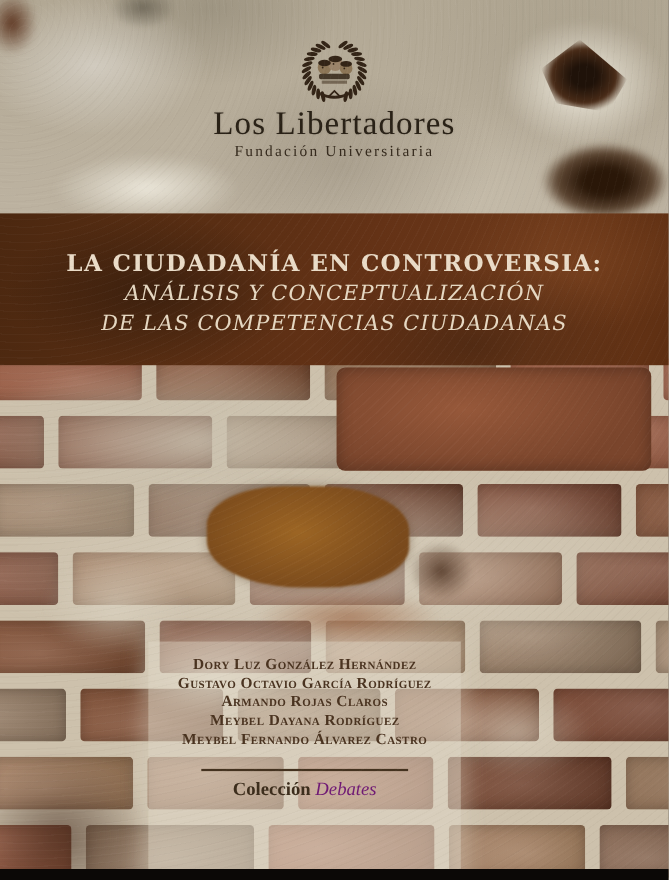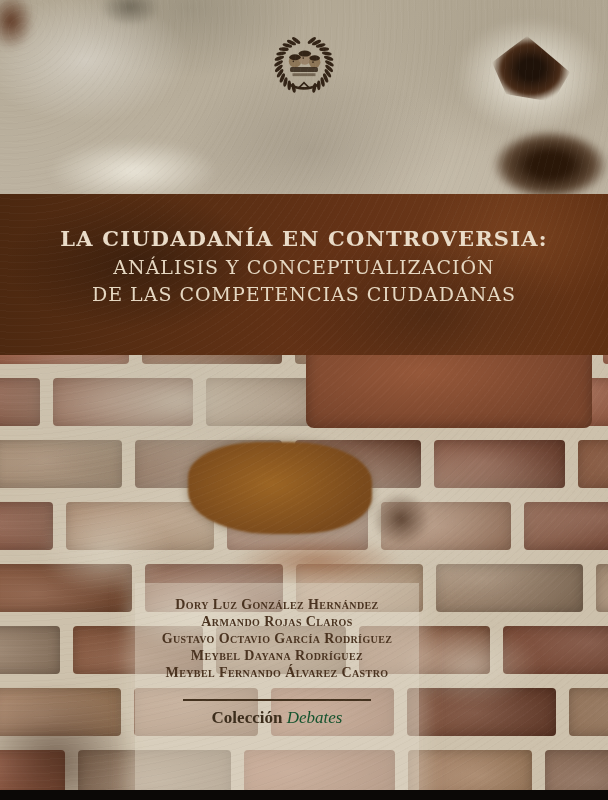--- a/index.html
+++ b/index.html
@@ -33,37 +33,37 @@
     background:radial-gradient(closest-side,rgba(92,86,72,.7),rgba(92,86,72,0));filter:blur(2px);}
   .white-peel-left{left:48px;top:140px;width:170px;height:62px;
     background:radial-gradient(closest-side,rgba(240,236,224,.9),rgba(240,236,224,0));filter:blur(4px);}
   
   .logo{position:absolute;left:0;top:30px;width:608px;text-align:center;color:#2b2217;}
   .emblem{display:block;margin:0 auto;width:82px;height:66px;}
   .inst-name{font-size:30px;letter-spacing:1px;line-height:34px;color:#29211六6;
     color:#292116;text-shadow:0 0 2px rgba(120,110,95,.4);}
   .inst-sub{font-size:14px;letter-spacing:2px;color:#352a1d;margin-top:1px;}
   
-  .banner{position:absolute;left:0;top:194px;width:608px;height:161px;z-index:3;
+  .banner{position:absolute;left:0;top:194px;width:608px;height:138px;z-index:3;
     background:
       radial-gradient(180px 90px at 140px 70px, rgba(40,22,10,.55), transparent 75%),
       radial-gradient(200px 110px at 430px 120px, rgba(52,28,12,.45), transparent 75%),
       radial-gradient(160px 80px at 530px 45px, rgba(140,80,40,.35), transparent 75%),
       linear-gradient(100deg,#4c2810 0%,#59据2e13 30%,#643216 55%,#6d391a 80%,#5e2f12 100%);
     background:
       radial-gradient(180px 90px at 140px 70px, rgba(40,22,10,.55), transparent 75%),
       radial-gradient(200px 110px at 430px 120px, rgba(52,28,12,.45), transparent 75%),
       radial-gradient(160px 80px at 530px 45px, rgba(140,80,40,.35), transparent 75%),
       linear-gradient(100deg,#4c2810 0%,#592e13 30%,#643216 55%,#6d391a 80%,#5e2f12 100%);
   }
   .banner-inner{padding-top:30px;text-align:center;color:#eadcc8;}
   .title-main{font-family:"DejaVu Serif","Liberation Serif",serif;font-weight:bold;
     font-size:21px;letter-spacing:1.2px;line-height:30px;}
   .title-sub{font-family:"DejaVu Serif","Liberation Serif",serif;font-size:19px;
-    letter-spacing:1px;line-height:27px;color:#e6d8c2;}
+    letter-spacing:1px;line-height:27px;color:#e6d8c2;font-style:italic;}
   
   .wall{position:absolute;left:0;top:326px;width:608px;height:474px;background:#cdc1ac;overflow:hidden;}
   .brick{position:absolute;border-radius:4px;box-shadow:inset 0 0 12px rgba(0,0,0,.22);}
   .rust-brick-tr{left:306px;top:8px;width:286px;height:94px;border-radius:8px;
     background:radial-gradient(70% 80% at 40% 40%, #96583a, #7a452c 80%);
     box-shadow:inset 0 0 14px rgba(0,0,0,.3);filter:blur(.5px);}
   .wash-below-banner{left:-30px;top:0px;width:420px;height:150px;
     background:radial-gradient(closest-side,rgba(203,194,176,.9),rgba(203,194,176,0));filter:blur(6px);}
   .pale-band{left:-20px;top:100px;width:648px;height:180px;
     background:radial-gradient(closest-side,rgba(216,207,190,.75),rgba(216,207,190,0));filter:blur(8px);}
@@ -84,21 +84,21 @@
     background:radial-gradient(closest-side,rgba(221,213,196,.6),rgba(221,213,196,0));filter:blur(5px);}
   
   .panel{position:absolute;left:135px;top:583px;width:284px;height:243px;z-index:4;
     background:rgba(224,215,198,.6);box-shadow:0 0 16px 8px rgba(224,215,198,.35);}
   .authors{margin-top:13px;text-align:center;}
   .author{font-size:14px;line-height:17px;font-weight:600;font-variant:small-caps;
     letter-spacing:.4px;color:#4a3320;}
   .divider{width:188px;margin:18px auto 7px auto;border-top:2px solid #44321f;}
   .collection{text-align:center;font-size:17px;color:#3c2d1c;}
   .collection .c-label{font-weight:bold;}
-  .collection .c-name{font-style:italic;color:#14532d;font-family:Liberation Serif, serif;}
+  .collection .c-name{font-style:italic;color:#701a75;font-family:Liberation Serif, serif;}
   
   .bottom-strip{position:absolute;left:0;top:790px;width:608px;height:10px;background:#0b0806;z-index:6;}
   
   .speckle{position:absolute;inset:0;z-index:5;pointer-events:none;opacity:.5;
     background-image:repeating-radial-gradient(circle at 7px 9px, rgba(60,50,40,.05) 0 1px, transparent 1px 6px),
                      repeating-radial-gradient(circle at 23px 31px, rgba(255,255,255,.05) 0 1px, transparent 1px 7px);}
 </style>
 </head>
 <body>
 
@@ -204,35 +204,37 @@
         <ellipse cx="63" cy="34" rx="6.5" ry="3.3" fill="#332416"></ellipse>
         <circle cx="37" cy="38" r="1" fill="#332416"></circle>
         <circle cx="49" cy="34" r="1" fill="#332416"></circle>
         <circle cx="61" cy="39" r="1" fill="#332416"></circle>
         <rect x="33" y="45" width="34" height="6" rx="2" fill="#332416" opacity=".85"></rect>
         <rect x="36" y="52.5" width="28" height="3.5" fill="#4a3826" opacity=".6"></rect>
       </g>
       <path d="M32,66 Q50,76 68,66" stroke="#332416" stroke-width="3.2" fill="none"></path>
       <path d="M44,70 L50,64 L56,70" stroke="#332416" stroke-width="2" fill="none"></path>
     </svg>
+    <div class="inst-name">Los Libertadores</div>
+    <div class="inst-sub">Fundación Universitaria</div>
   </div>
 
   <div class="banner">
     <div class="banner-inner">
       <div class="title-main">LA CIUDADANÍA EN CONTROVERSIA:</div>
       <div class="title-sub">ANÁLISIS Y CONCEPTUALIZACIÓN</div>
       <div class="title-sub">DE LAS COMPETENCIAS CIUDADANAS</div>
     </div>
   </div>
 
   <div class="panel">
     <div class="authors">
       <div class="author">Dory Luz González Hernández</div>
+      <div class="author">Gustavo Octavio García Rodríguez</div>
       <div class="author">Armando Rojas Claros</div>
-      <div class="author">Gustavo Octavio García Rodríguez</div>
       <div class="author">Meybel Dayana Rodríguez</div>
       <div class="author">Meybel Fernando Álvarez Castro</div>
     </div>
     <div class="divider"></div>
     <div class="collection">
       <span class="c-label">Colección</span>
       <span> </span>
       <span class="c-name">Debates</span>
     </div>
   </div>

